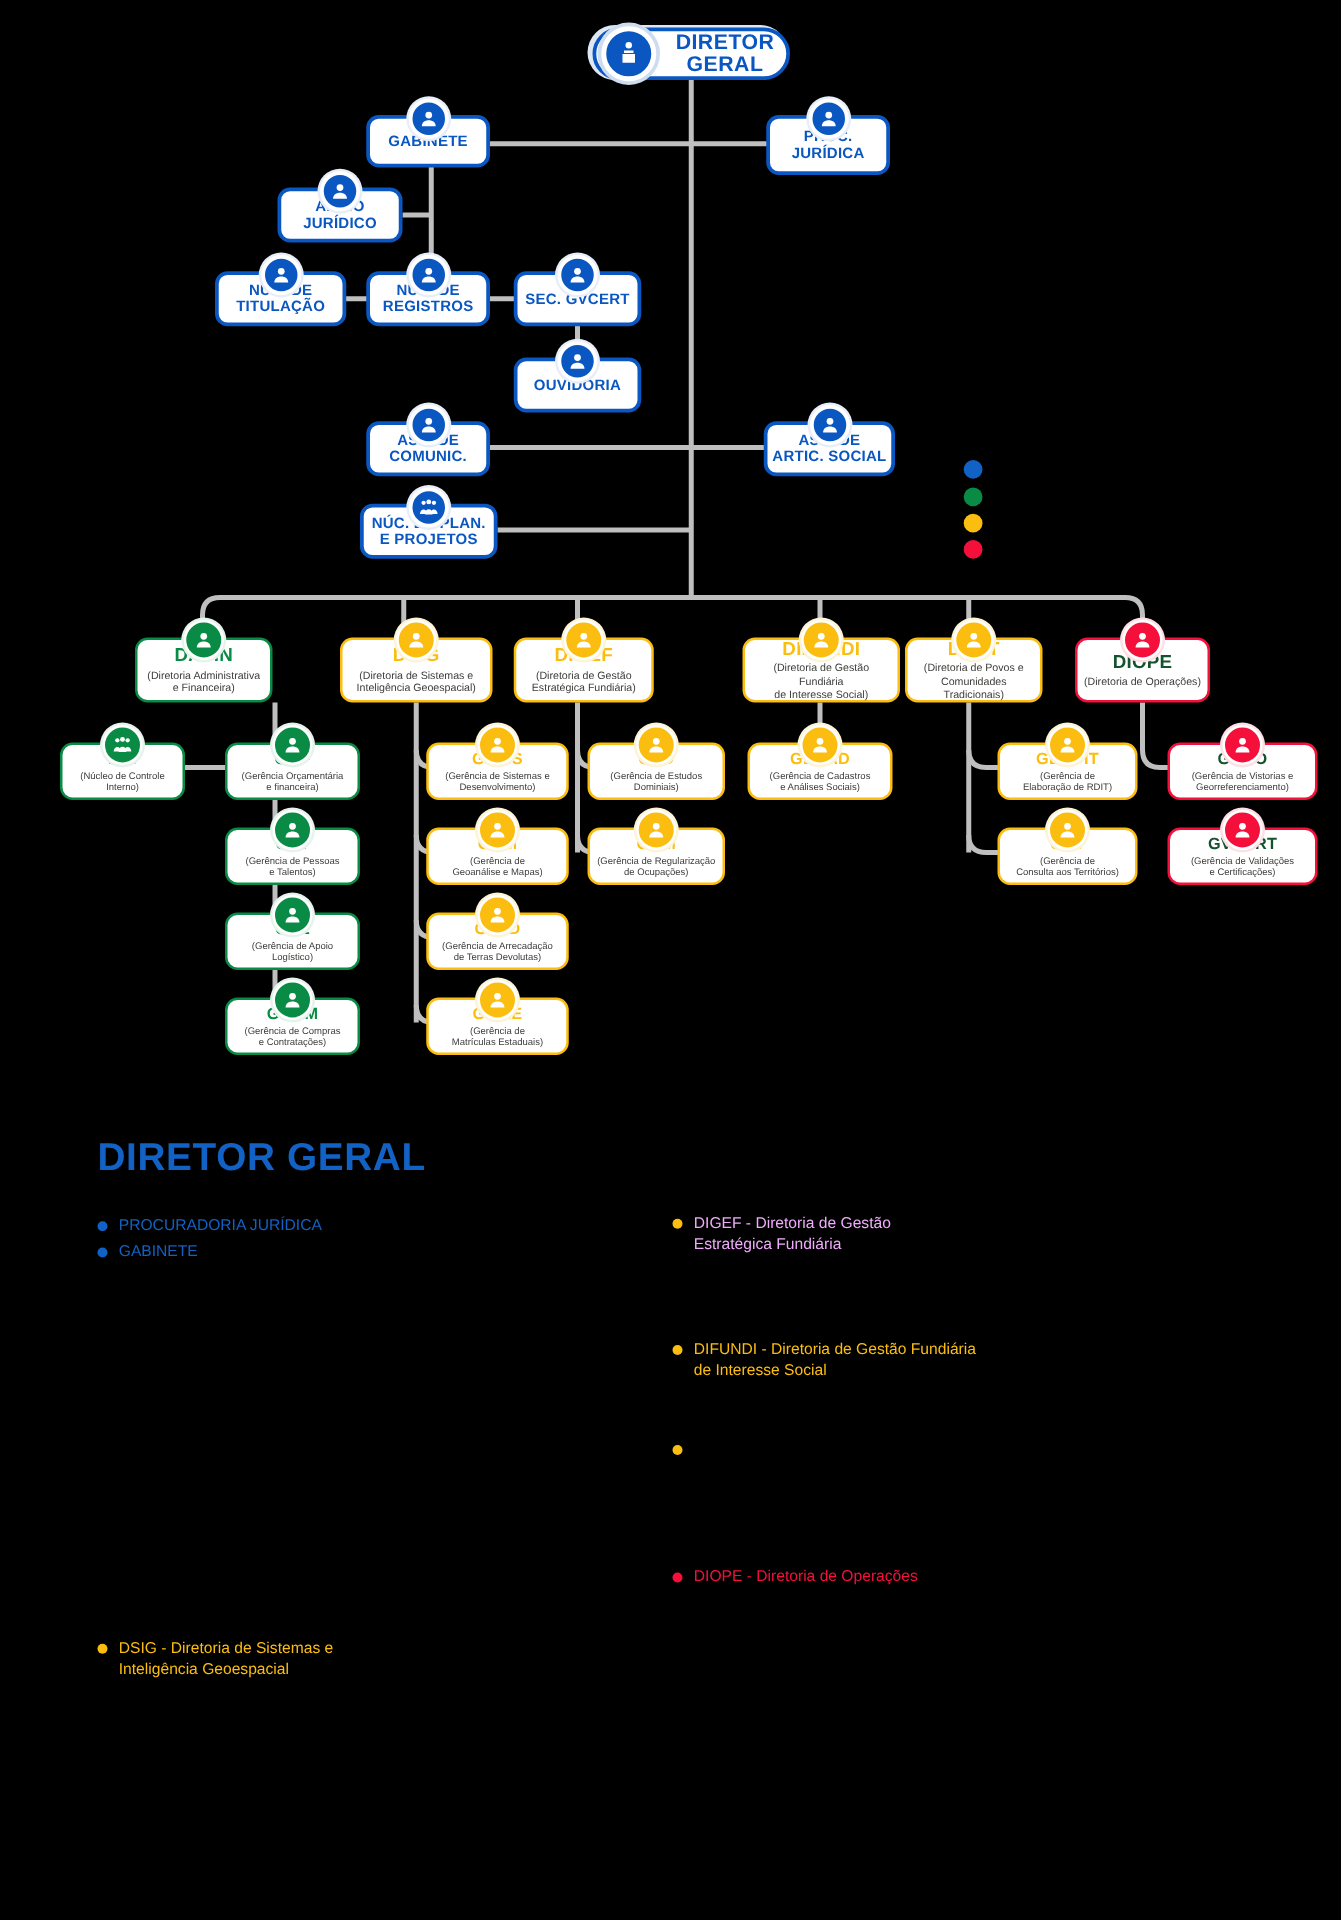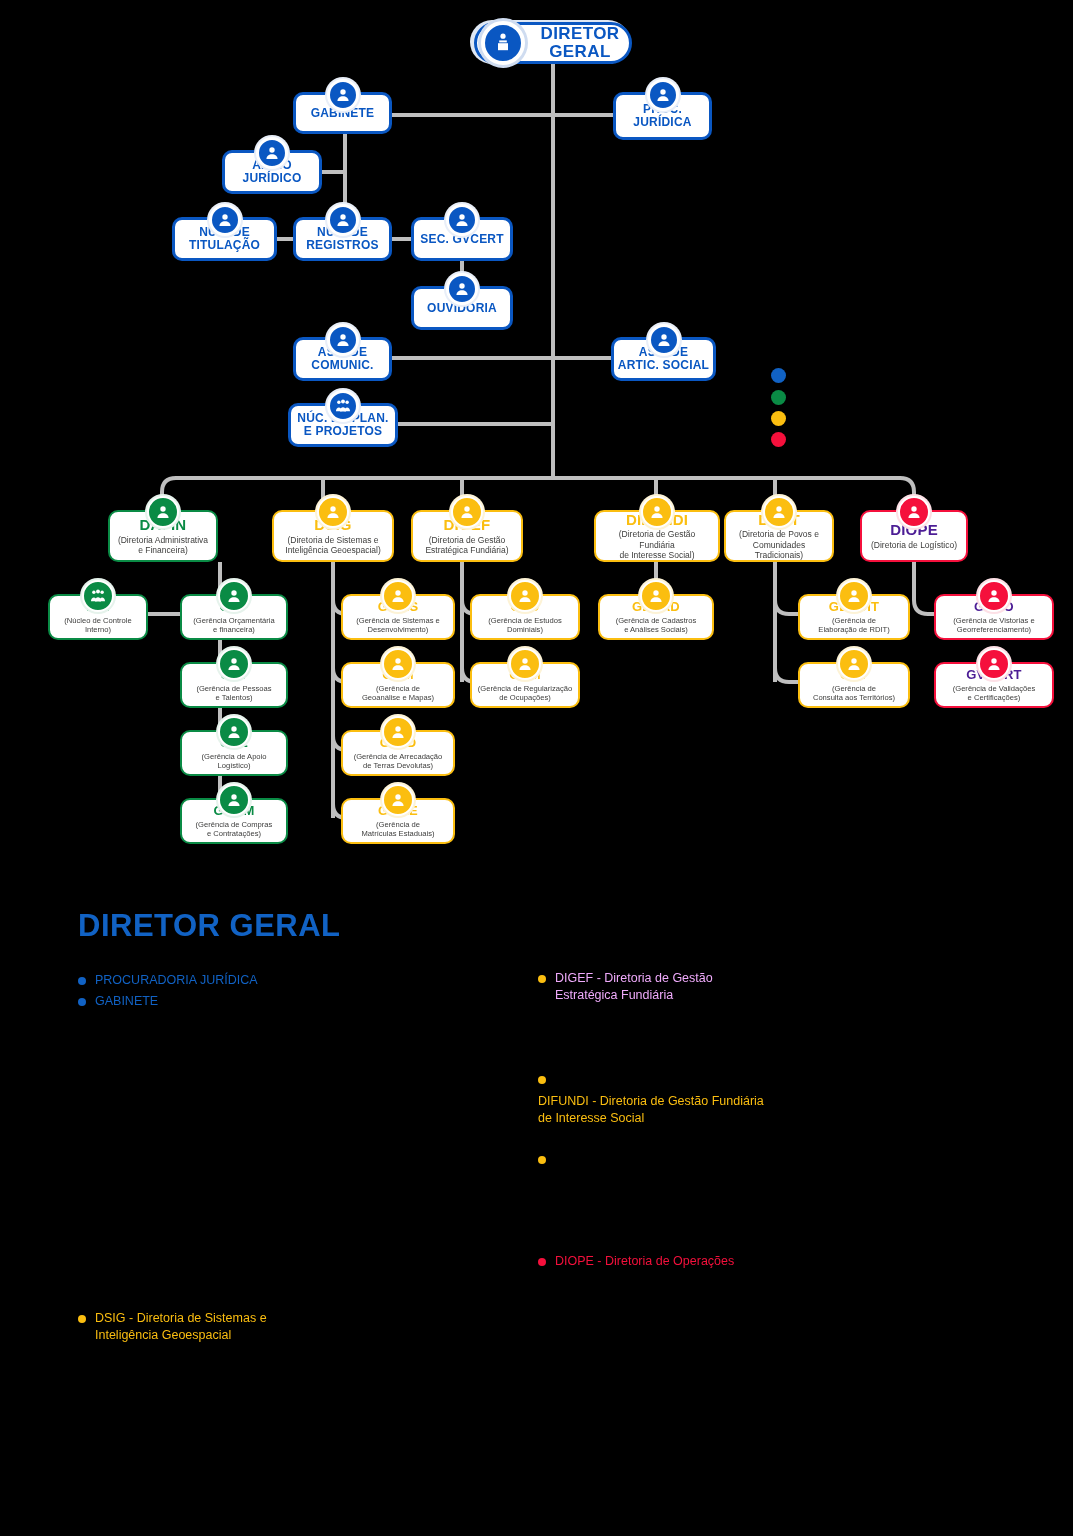--- a/index.html
+++ b/index.html
@@ -62,21 +62,21 @@
   .green .ttl{color:#0a8b45;}
   .green .ico{background:#0a8b45;border:2px solid #fff;box-shadow:0 0 0 2px #e6f3ec;}
   .green .ico svg{fill:#fff;}
 
   .yellow{border:2.5px solid #fbbe10;}
   .yellow .ttl{color:#fbbe10;}
   .yellow .ico{background:#fbbe10;border:2px solid #fff;box-shadow:0 0 0 2px #fdf3d6;}
   .yellow .ico svg{fill:#fff;}
 
   .red{border:2.5px solid #f5103c;}
-  .red .ttl{color:#4c1d95;}
+  .red .ttl{color:#14532d;}
   .red .ico{background:#f5103c;border:2px solid #fff;box-shadow:0 0 0 2px #fde0e6;}
   .red .ico svg{fill:#fff;}
 
   .dir .ttl{font-size:15px;}
   .ger .ttl{font-size:13px;}
   .ger .sub{font-size:7.6px;}
 
   
   .keydot{position:absolute;width:15px;height:15px;border-radius:50%;z-index:6;}
 
@@ -339,21 +339,21 @@
   </div>
 
   <div class="node red dir" style="left:860px;top:510px;width:108px;height:52px;">
     <span class="ico">
         <svg viewBox="0 0 24 24">
           <circle cx="12" cy="8" r="3.6"></circle>
           <path d="M4.6 20c0-4.2 3.4-6.4 7.4-6.4s7.4 2.2 7.4 6.4z"></path>
         </svg>
       </span>
     <span class="ttl">DIOPE</span>
-    <span class="sub nl">(Diretoria de Logístico)</span>
+    <span class="sub nl">(Diretoria de Operações)</span>
   </div>
 
   <div class="node green ger" style="left:48px;top:594px;width:100px;height:46px;">
     <span class="ico">
       <svg viewBox="0 0 24 24">
           <circle cx="6.5" cy="7" r="2.3"></circle>
           <circle cx="12" cy="6" r="2.6"></circle>
           <circle cx="17.5" cy="7" r="2.3"></circle>
           <path d="M2.6 19c0-3.2 1.9-5 3.9-5s3.9 1.8 3.9 5z"></path>
           <path d="M7.9 19.4c0-3.6 1.9-5.6 4.1-5.6s4.1 2 4.1 5.6z"></path>
@@ -540,21 +540,21 @@
     <div class="leg" style="left:78px;top:113px;width:420px;">
       <span class="bullet" style="background:#1162c4;"></span>
       <span class="txt nl" style="color:#1162c4;">GABINETE</span>
     </div>
 
     <div class="leg" style="left:538px;top:90px;width:460px;">
       <span class="bullet" style="background:#fbbe10;"></span>
       <span class="txt nl" style="color:#f0abfc;">DIGEF - Diretoria de Gestão<br>Estratégica Fundiária</span>
     </div>
 
-    <div class="leg" style="left:538px;top:191px;width:470px;flex-direction:column;">
+    <div class="leg" style="left:538px;top:191px;width:470px;">
       <span class="bullet" style="background:#fbbe10;"></span>
       <span class="txt nl" style="color:#fbbe10;">DIFUNDI - Diretoria de Gestão Fundiária<br>de Interesse Social</span>
     </div>
 
     <div class="leg" style="left:538px;top:271px;width:480px;">
       <span class="bullet" style="background:#fbbe10;"></span>
     </div>
 
 
     <div class="leg" style="left:538px;top:373px;width:440px;">

